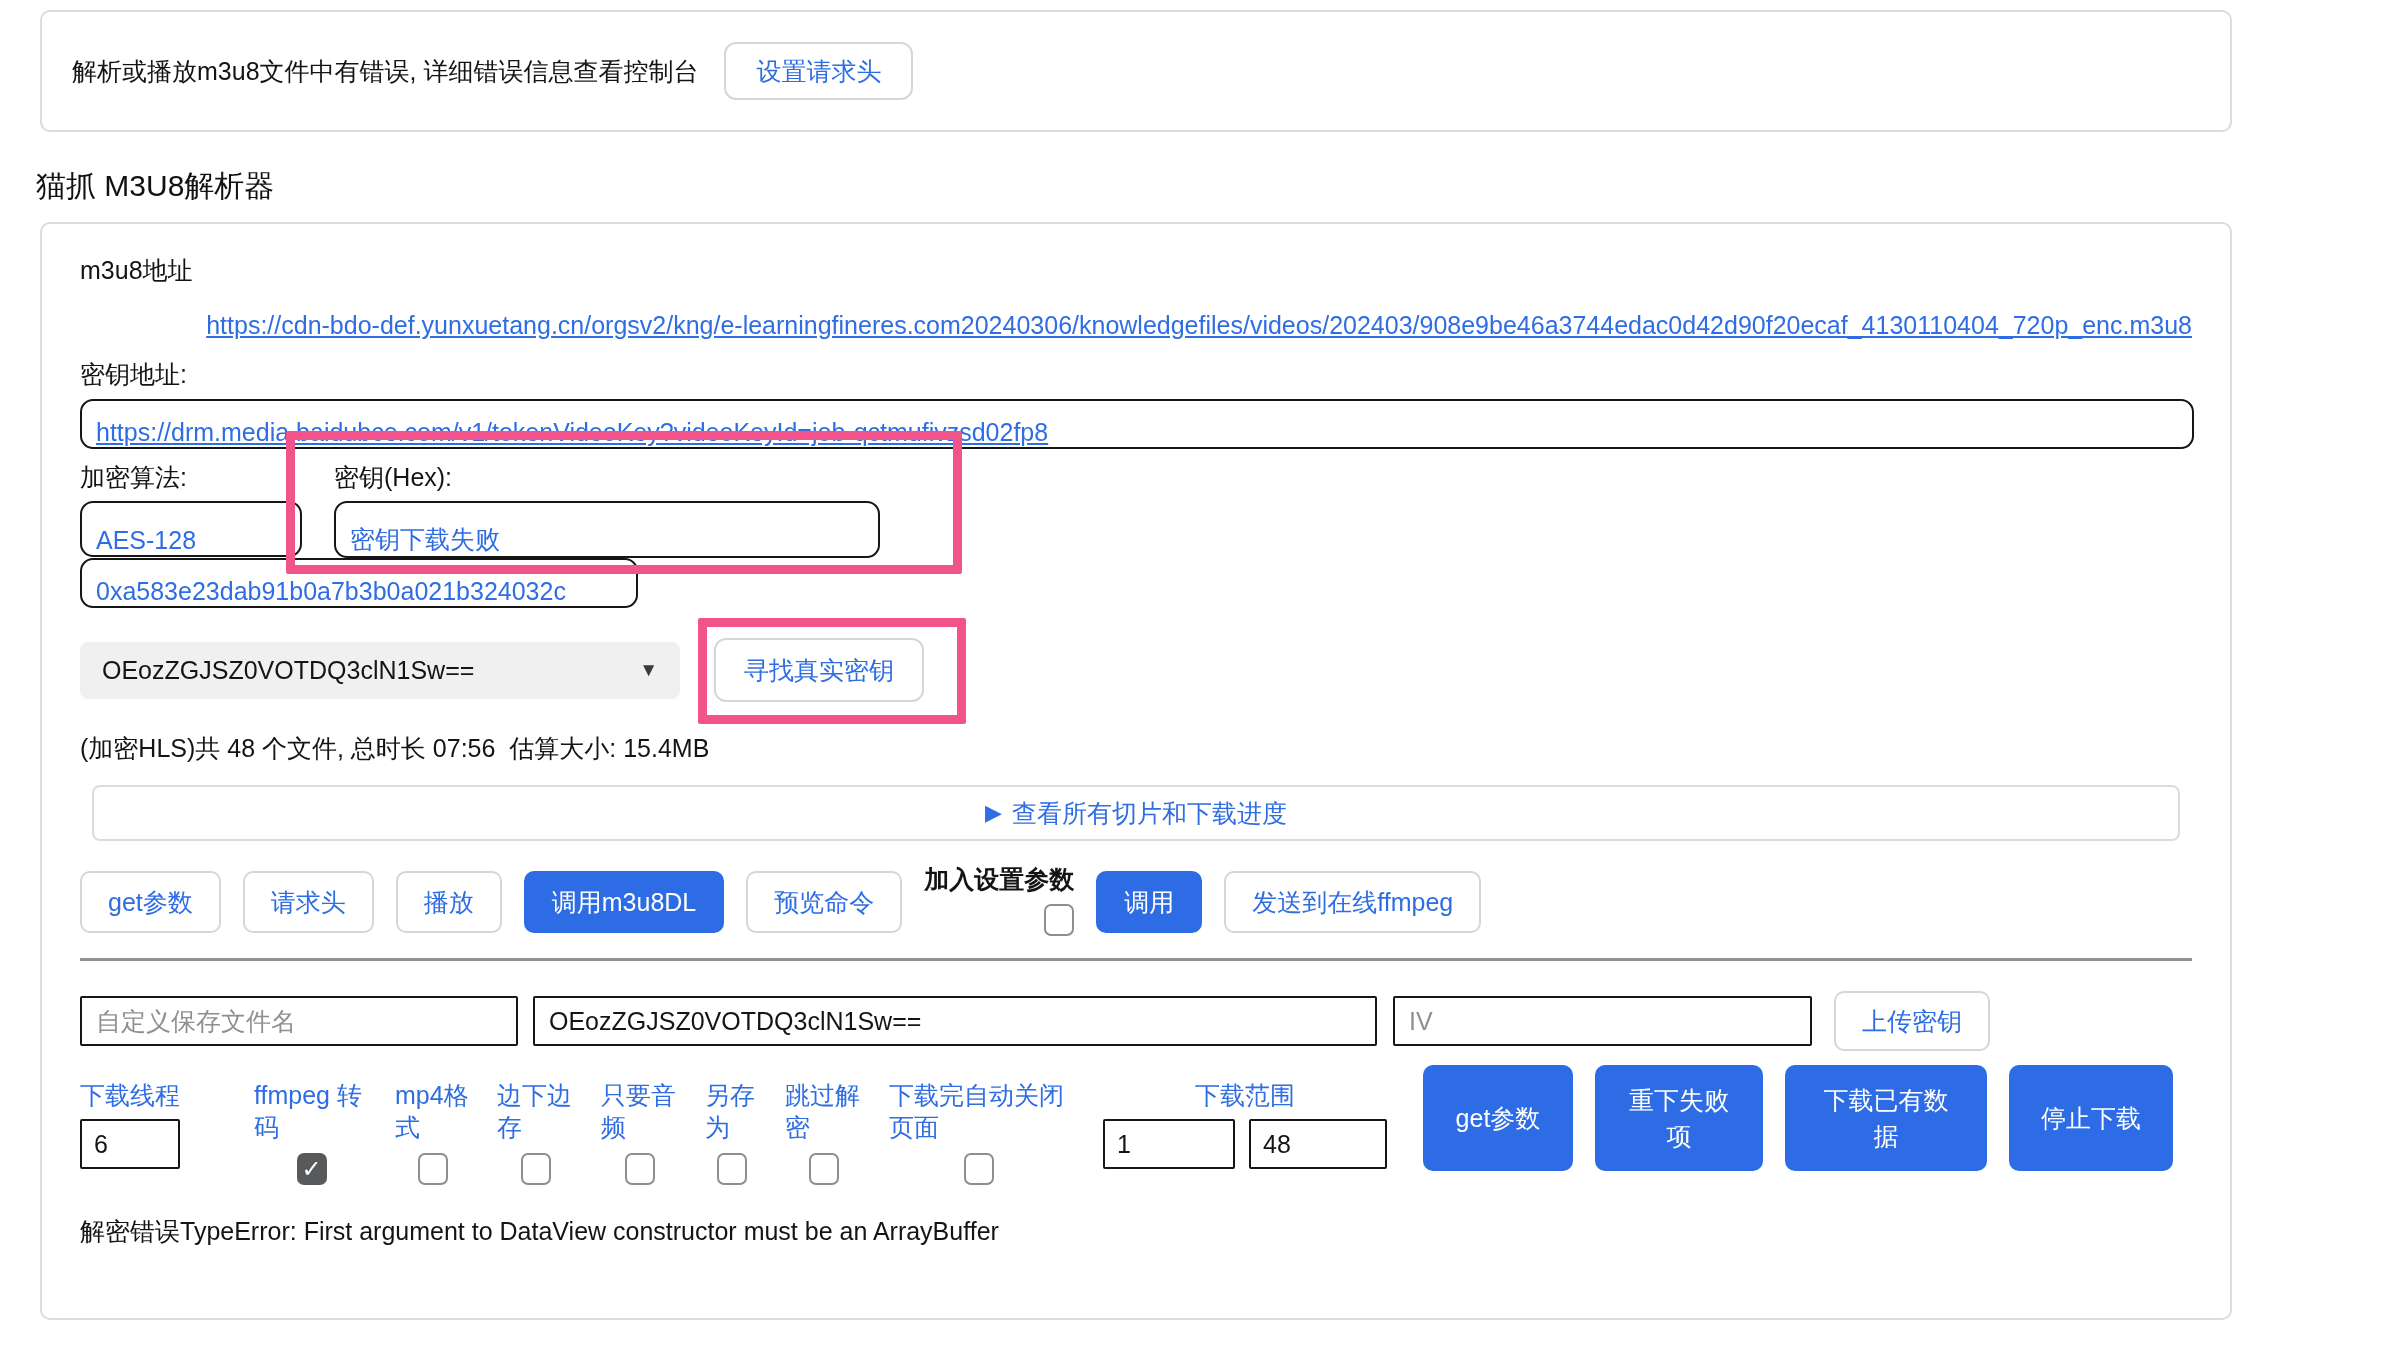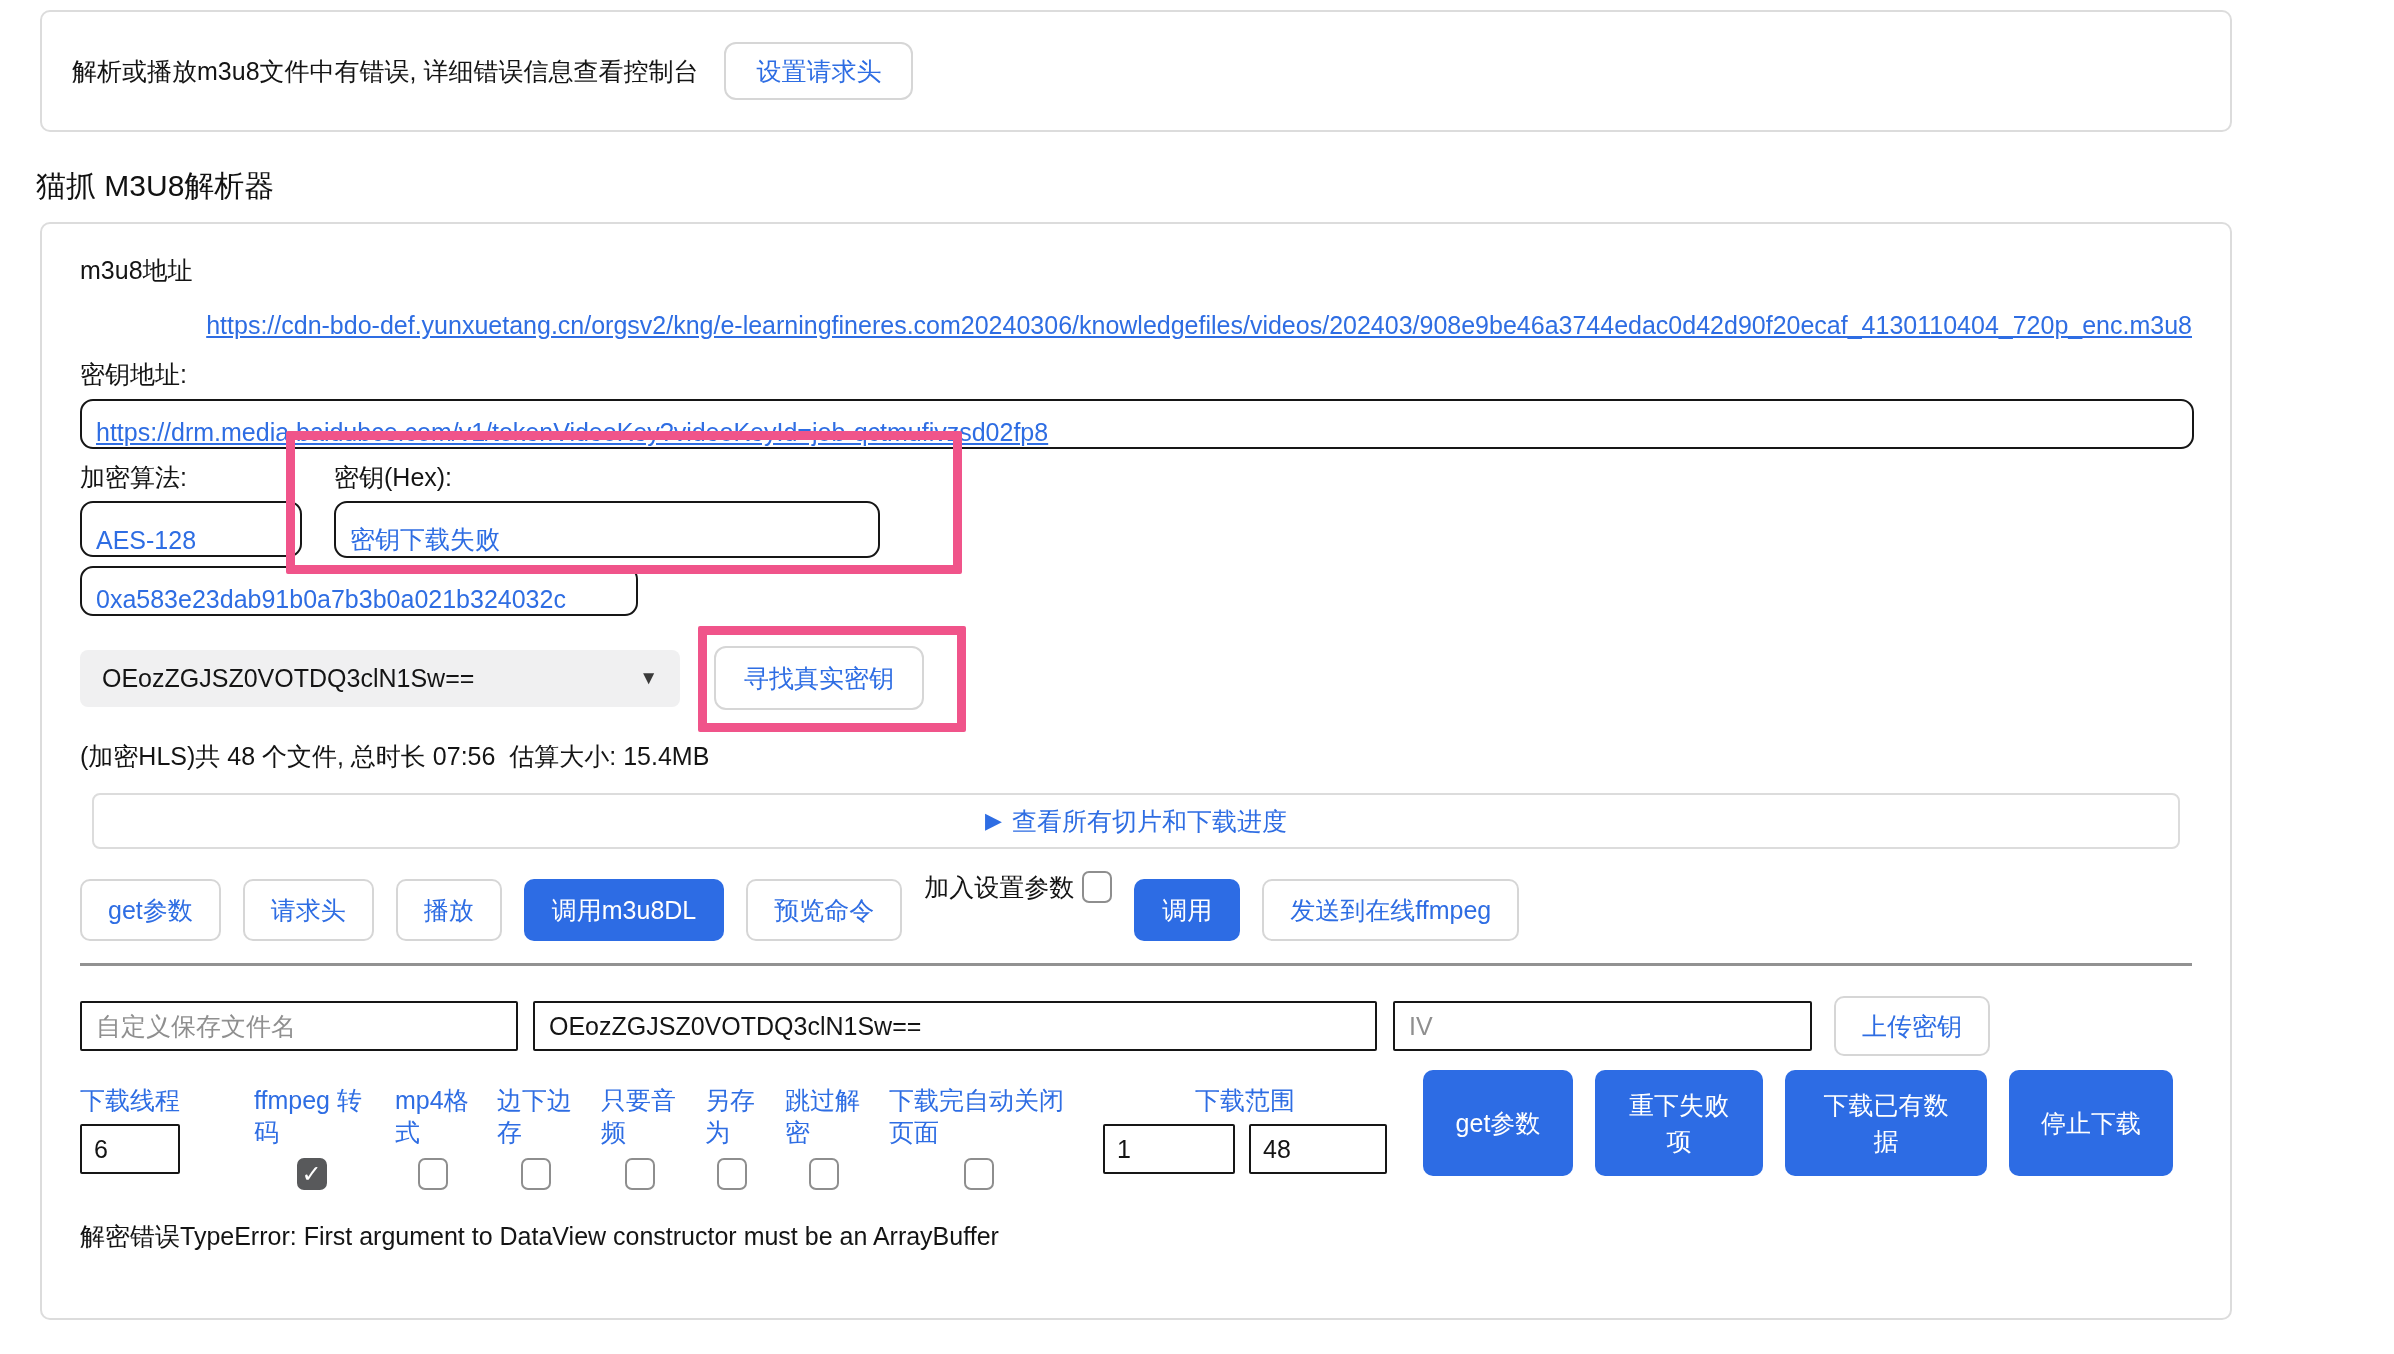--- a/index.html
+++ b/index.html
@@ -51,21 +51,21 @@
     display: flex; align-items: flex-end;
     padding: 0 14px; background: #fff; height: 50px;
   }
   .m3u8-link-line { margin-top: 24px; white-space: nowrap; text-align: right; }
   .keyurl-box { margin-top: 8px; width: 2114px; }
 
   .fields-row { margin-top: 12px; display: flex; gap: 32px; align-items: flex-start; }
   .field-group { display: flex; flex-direction: column; gap: 7px; position: relative; }
   .cipher-box { width: 222px; height: 56px; }
   .keyhex-box { width: 546px; height: 57px; }
-  .iv-box { margin-top: 8px; width: 558px; }
+  .iv-box { width: 558px; }
 
   .pink-rect {
     position: absolute; border: 9px solid #f0548a; border-radius: 2px;
     pointer-events: none; z-index: 3;
   }
   .pink-keyhex { left: -48px; top: -30px; width: calc(100% + 130px); height: calc(100% + 46px); }
   .pink-findkey { left: -16px; top: -20px; width: calc(100% + 58px); height: calc(100% + 42px); }
 
   .select-row { margin-top: 30px; display: flex; align-items: center; gap: 34px; }
   .key-select {
@@ -89,21 +89,21 @@
   .expander .tri { font-size: 22px; }
 
   .toolbar { margin-top: 30px; display: flex; align-items: flex-start; gap: 22px; }
   .toolbar .btn-outline { height: 62px; padding: 0 26px; border-radius: 10px; }
   .btn-solid {
     display: inline-flex; align-items: center; justify-content: center;
     background: #2d6ce4; color: #ffffff; border: none; border-radius: 10px;
     font-size: 25px; white-space: nowrap; cursor: pointer;
     height: 62px; padding: 0 28px;
   }
-  .param-group { display: flex; flex-direction: row; align-items: flex-start; gap: 8px; margin-top: -8px; }
+  .param-group { display: flex; flex-direction: column; align-items: flex-end; gap: 8px; margin-top: -8px; font-weight: bold; }
   .param-group .plabel { color: #141414; white-space: nowrap; }
 
   .cb {
     width: 30px; height: 32px; border: 2px solid #8e8e8e; border-radius: 7px;
     background: #fff; display: inline-flex; align-items: center; justify-content: center;
     cursor: pointer; flex: none;
   }
   .cb.checked { background: #58595b; border-color: #58595b; }
   .cb.checked::after { content: "✓"; color: #fff; font-size: 24px; font-weight: bold; line-height: 1; }
 

